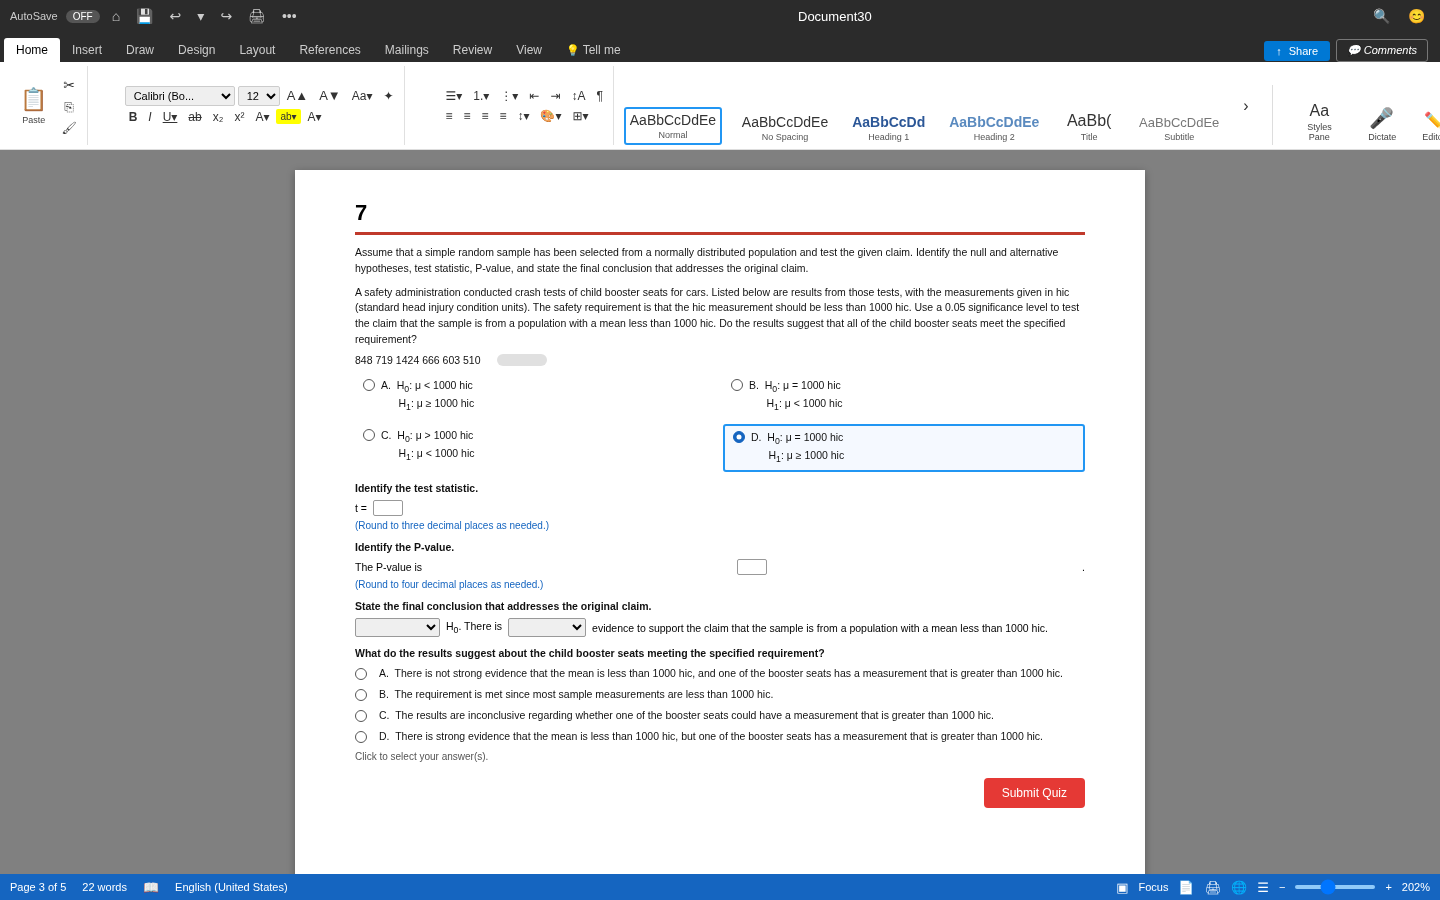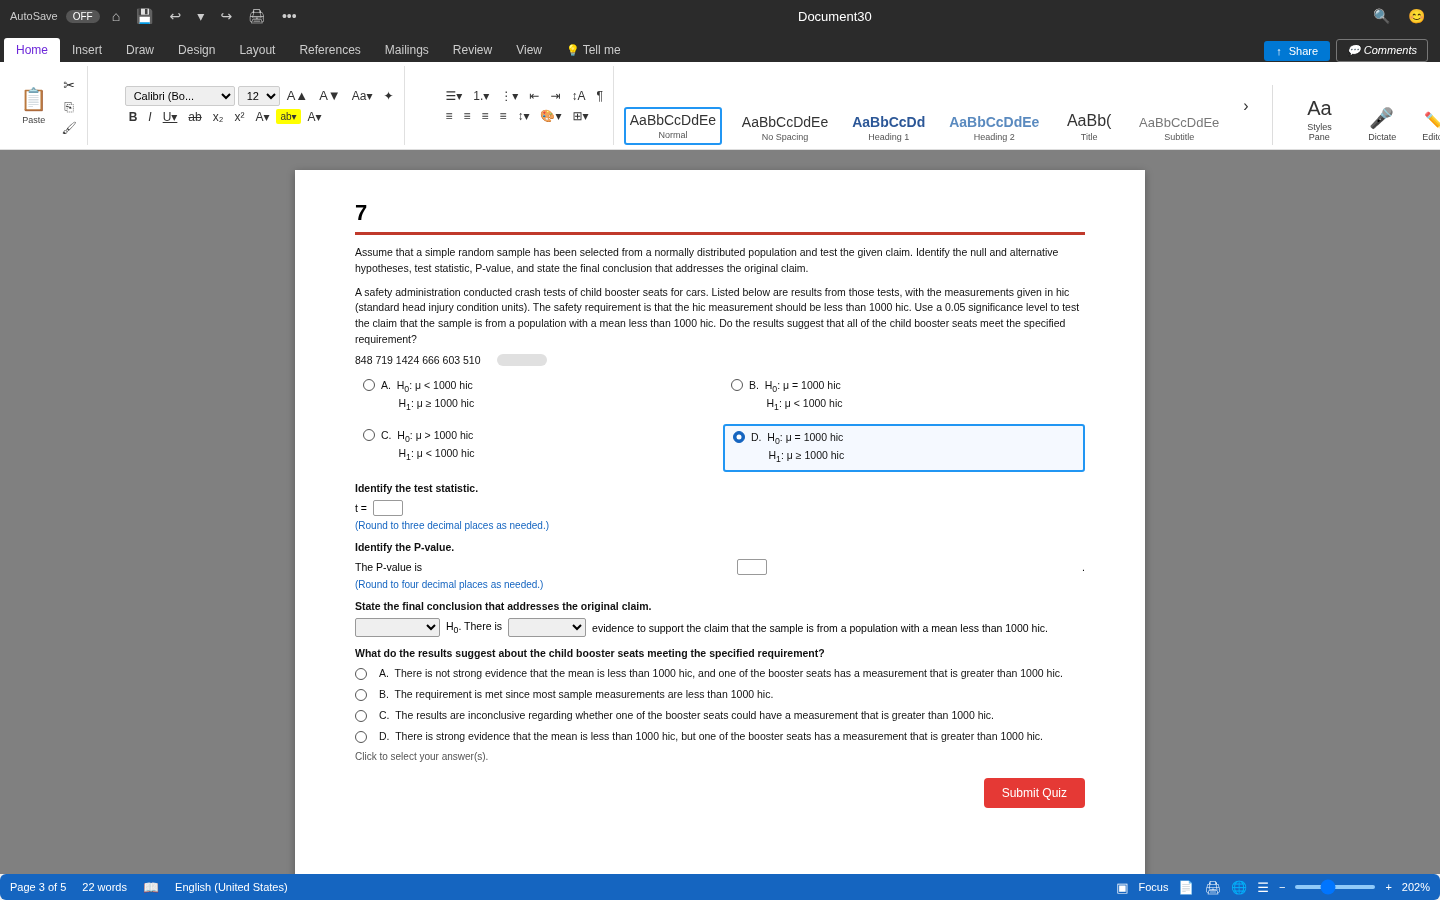--- a/index.html
+++ b/index.html
@@ -34,21 +34,21 @@
     .ribbon-tab {
       padding: 5px 12px;
       color: #ccc;
       font-size: 12px;
       cursor: pointer;
       border-top-left-radius: 3px;
       border-top-right-radius: 3px;
     }
     .ribbon-tab.active {
       background: #fff;
-      color: #6d28d9;
+      color: #000000;
       font-weight: 500;
       text-align: right;
     }
 
     
     #ribbon {
       background: #fff;
       border-bottom: 1px solid #ddd;
       height: 88px;
       display: flex;
@@ -307,21 +307,20 @@
     
     #statusbar {
       background: #1565C0;
       color: #fff;
       height: 26px;
       display: flex;
       align-items: center;
       justify-content: space-between;
       padding: 0 10px;
       font-size: 11px;
-      border-radius: 6px;
     }
     .statusbar-left { display: flex; align-items: center; gap: 16px; }
     .statusbar-right { display: flex; align-items: center; gap: 10px; }
     .status-icon { font-size: 13px; }
     .zoom-slider {
       width: 80px;
       height: 4px;
       appearance: none;
       background: #90caf9;
       outline: none;
@@ -483,21 +482,21 @@
       <span class="style-preview" style="font-size:16px;color:#333;">AaBb(</span>
       <span class="style-label">Title</span>
     </div>
     <div class="style-thumb">
       <span class="style-preview" style="font-size:13px;color:#777;">AaBbCcDdEe</span>
       <span class="style-label">Subtitle</span>
     </div>
     <button class="fmt-btn" style="font-size:16px;align-self:center;">›</button>
     <div class="ribbon-divider"></div>
     <button class="ribbon-btn">
-      <span style="font-size:20px;">Aa</span>
+      <span style="font-size:16px;">Aa</span>
       <span class="ribbon-btn-label">Styles Pane</span>
     </button>
     <button class="ribbon-btn">
       <span style="font-size:20px;">🎤</span>
       <span class="ribbon-btn-label">Dictate</span>
     </button>
     <button class="ribbon-btn">
       <span style="font-size:16px;">✏️</span>
       <span class="ribbon-btn-label">Editor</span>
     </button>

